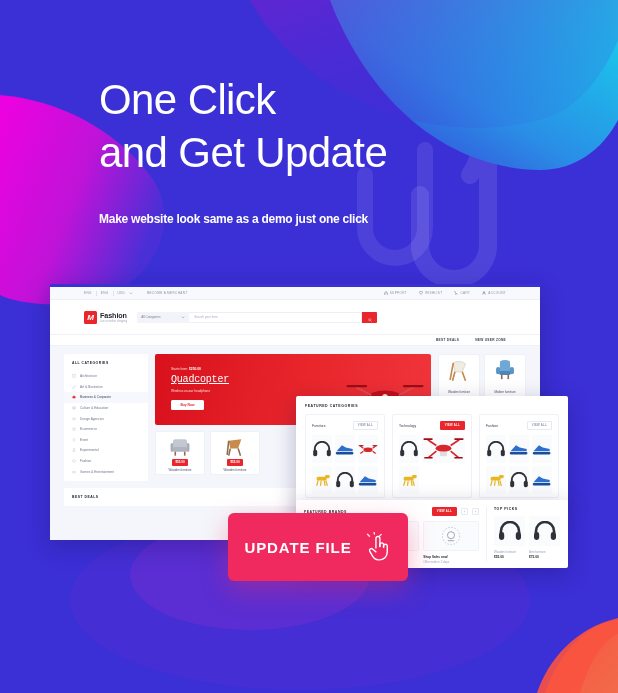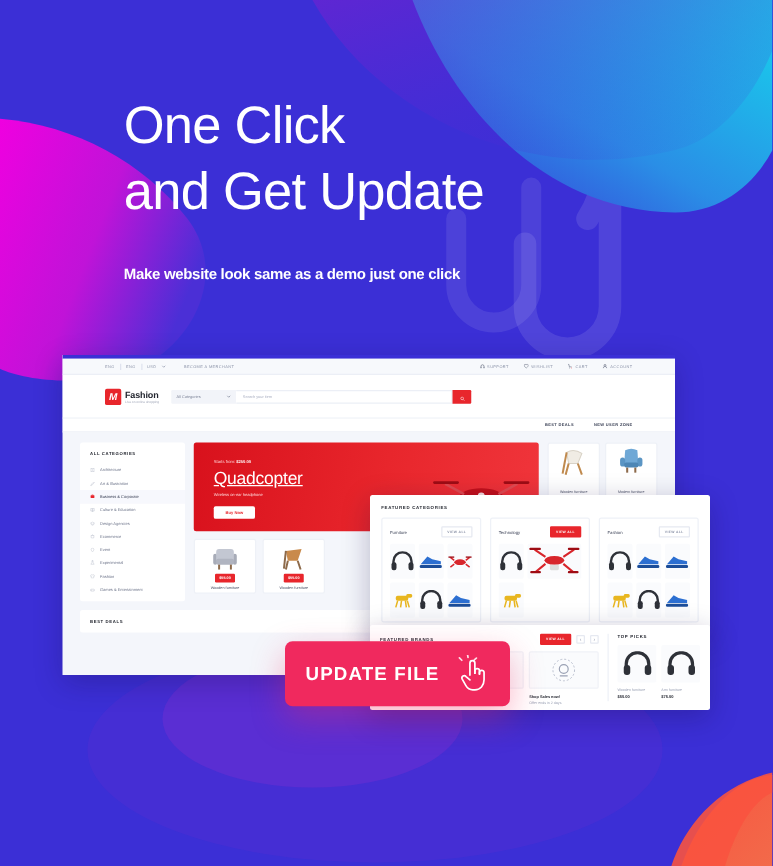--- a/index.html
+++ b/index.html
@@ -132,22 +132,22 @@
   
   .bcol { flex: 1; }
   .banner {
     height: 71px; background: linear-gradient(100deg,#d8111c 0%,#e8262c 55%,#f0353b 100%);
     border-radius: 2px; position: relative; overflow: hidden;
     padding: 13px 0 0 16px;
   }
   .b-kick { font-size: 3.3px; color: #ffd6d8; }
   .b-kick b { color: #fff; }
   .b-title {
-    font-size: 14px; color: #fff; font-weight: normal;
-    text-decoration: underline; margin-top: 3px; letter-spacing: -.2px;
+    font-size: 10px; color: #fff; font-weight: normal;
+    text-decoration: underline; margin-top: 3px; letter-spacing: -.2px; font-family: Liberation Mono, monospace;
   }
   .b-desc { font-size: 3.2px; color: #ffd9db; margin-top: 4px; }
   .b-btn {
     margin-top: 7px; width: 33px; height: 10px; background: #fff;
     border-radius: 1.5px; color: #e8262c; font-size: 3.3px; font-weight: bold;
     display: flex; align-items: center; justify-content: center;
   }
   .b-dots { position: absolute; right: 16px; bottom: 7px; display: flex; gap: 2px; }
   .b-dots i { width: 7px; height: 1.6px; background: rgba(255,255,255,.45); border-radius: 1px; display: block; }
   .b-dots i.on { background: #fff; }
@@ -246,21 +246,21 @@
     height: 30px; background: #fafbfd; border-radius: 1.5px;
     display: flex; align-items: center; justify-content: center;
   }
   .tp-n { font-size: 2.9px; color: #9aa1b4; margin-top: 3.5px; }
   .tp-p { font-size: 3.2px; font-weight: bold; color: #23262f; margin-top: 1.5px; }
 
   
   #cta {
     position: absolute;
     left: 228px; top: 235px;
-    width: 180px; height: 52px;
+    width: 180px; height: 68px;
     background: #f0295e;
     border-radius: 6px;
     display: flex; align-items: center; justify-content: center; gap: 14px;
     box-shadow: 0 10px 26px rgba(240,41,94,.35);
     z-index: 30;
   }
   #cta .lbl {
     color: #fff; font-size: 15px; font-weight: bold; letter-spacing: .9px;
   }
   #cta .hand { width: 26px; height: 30px; }

